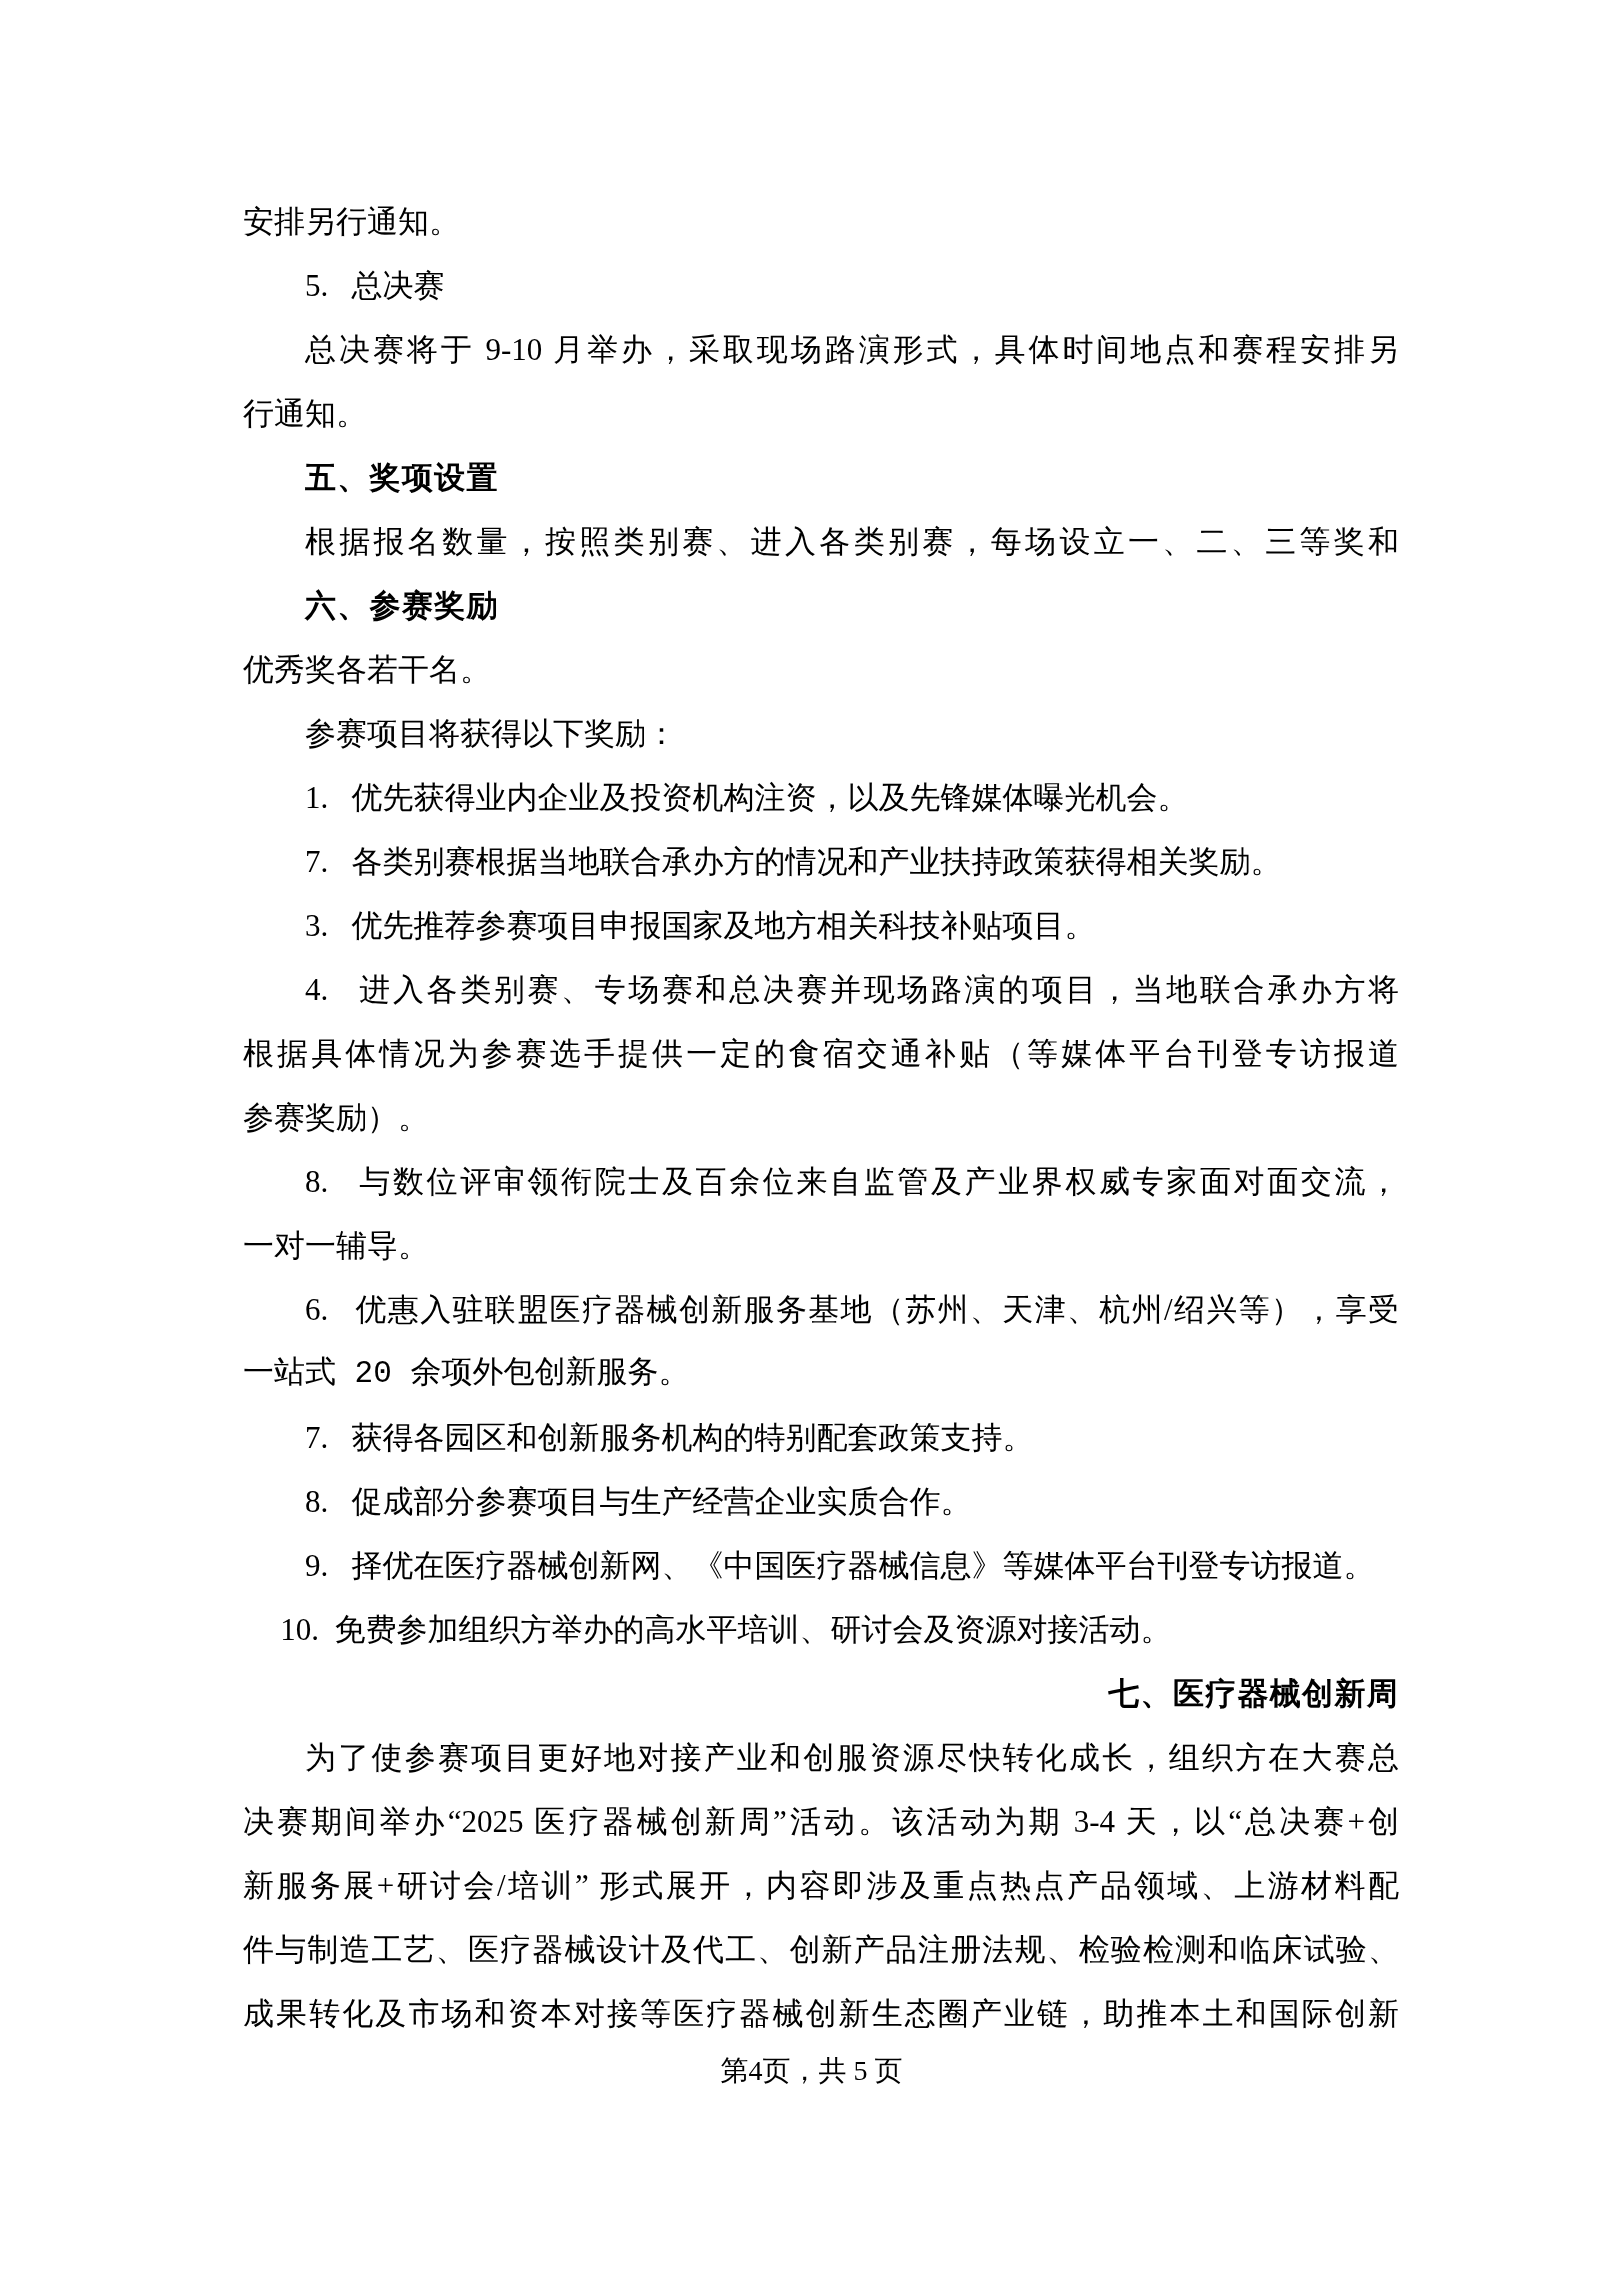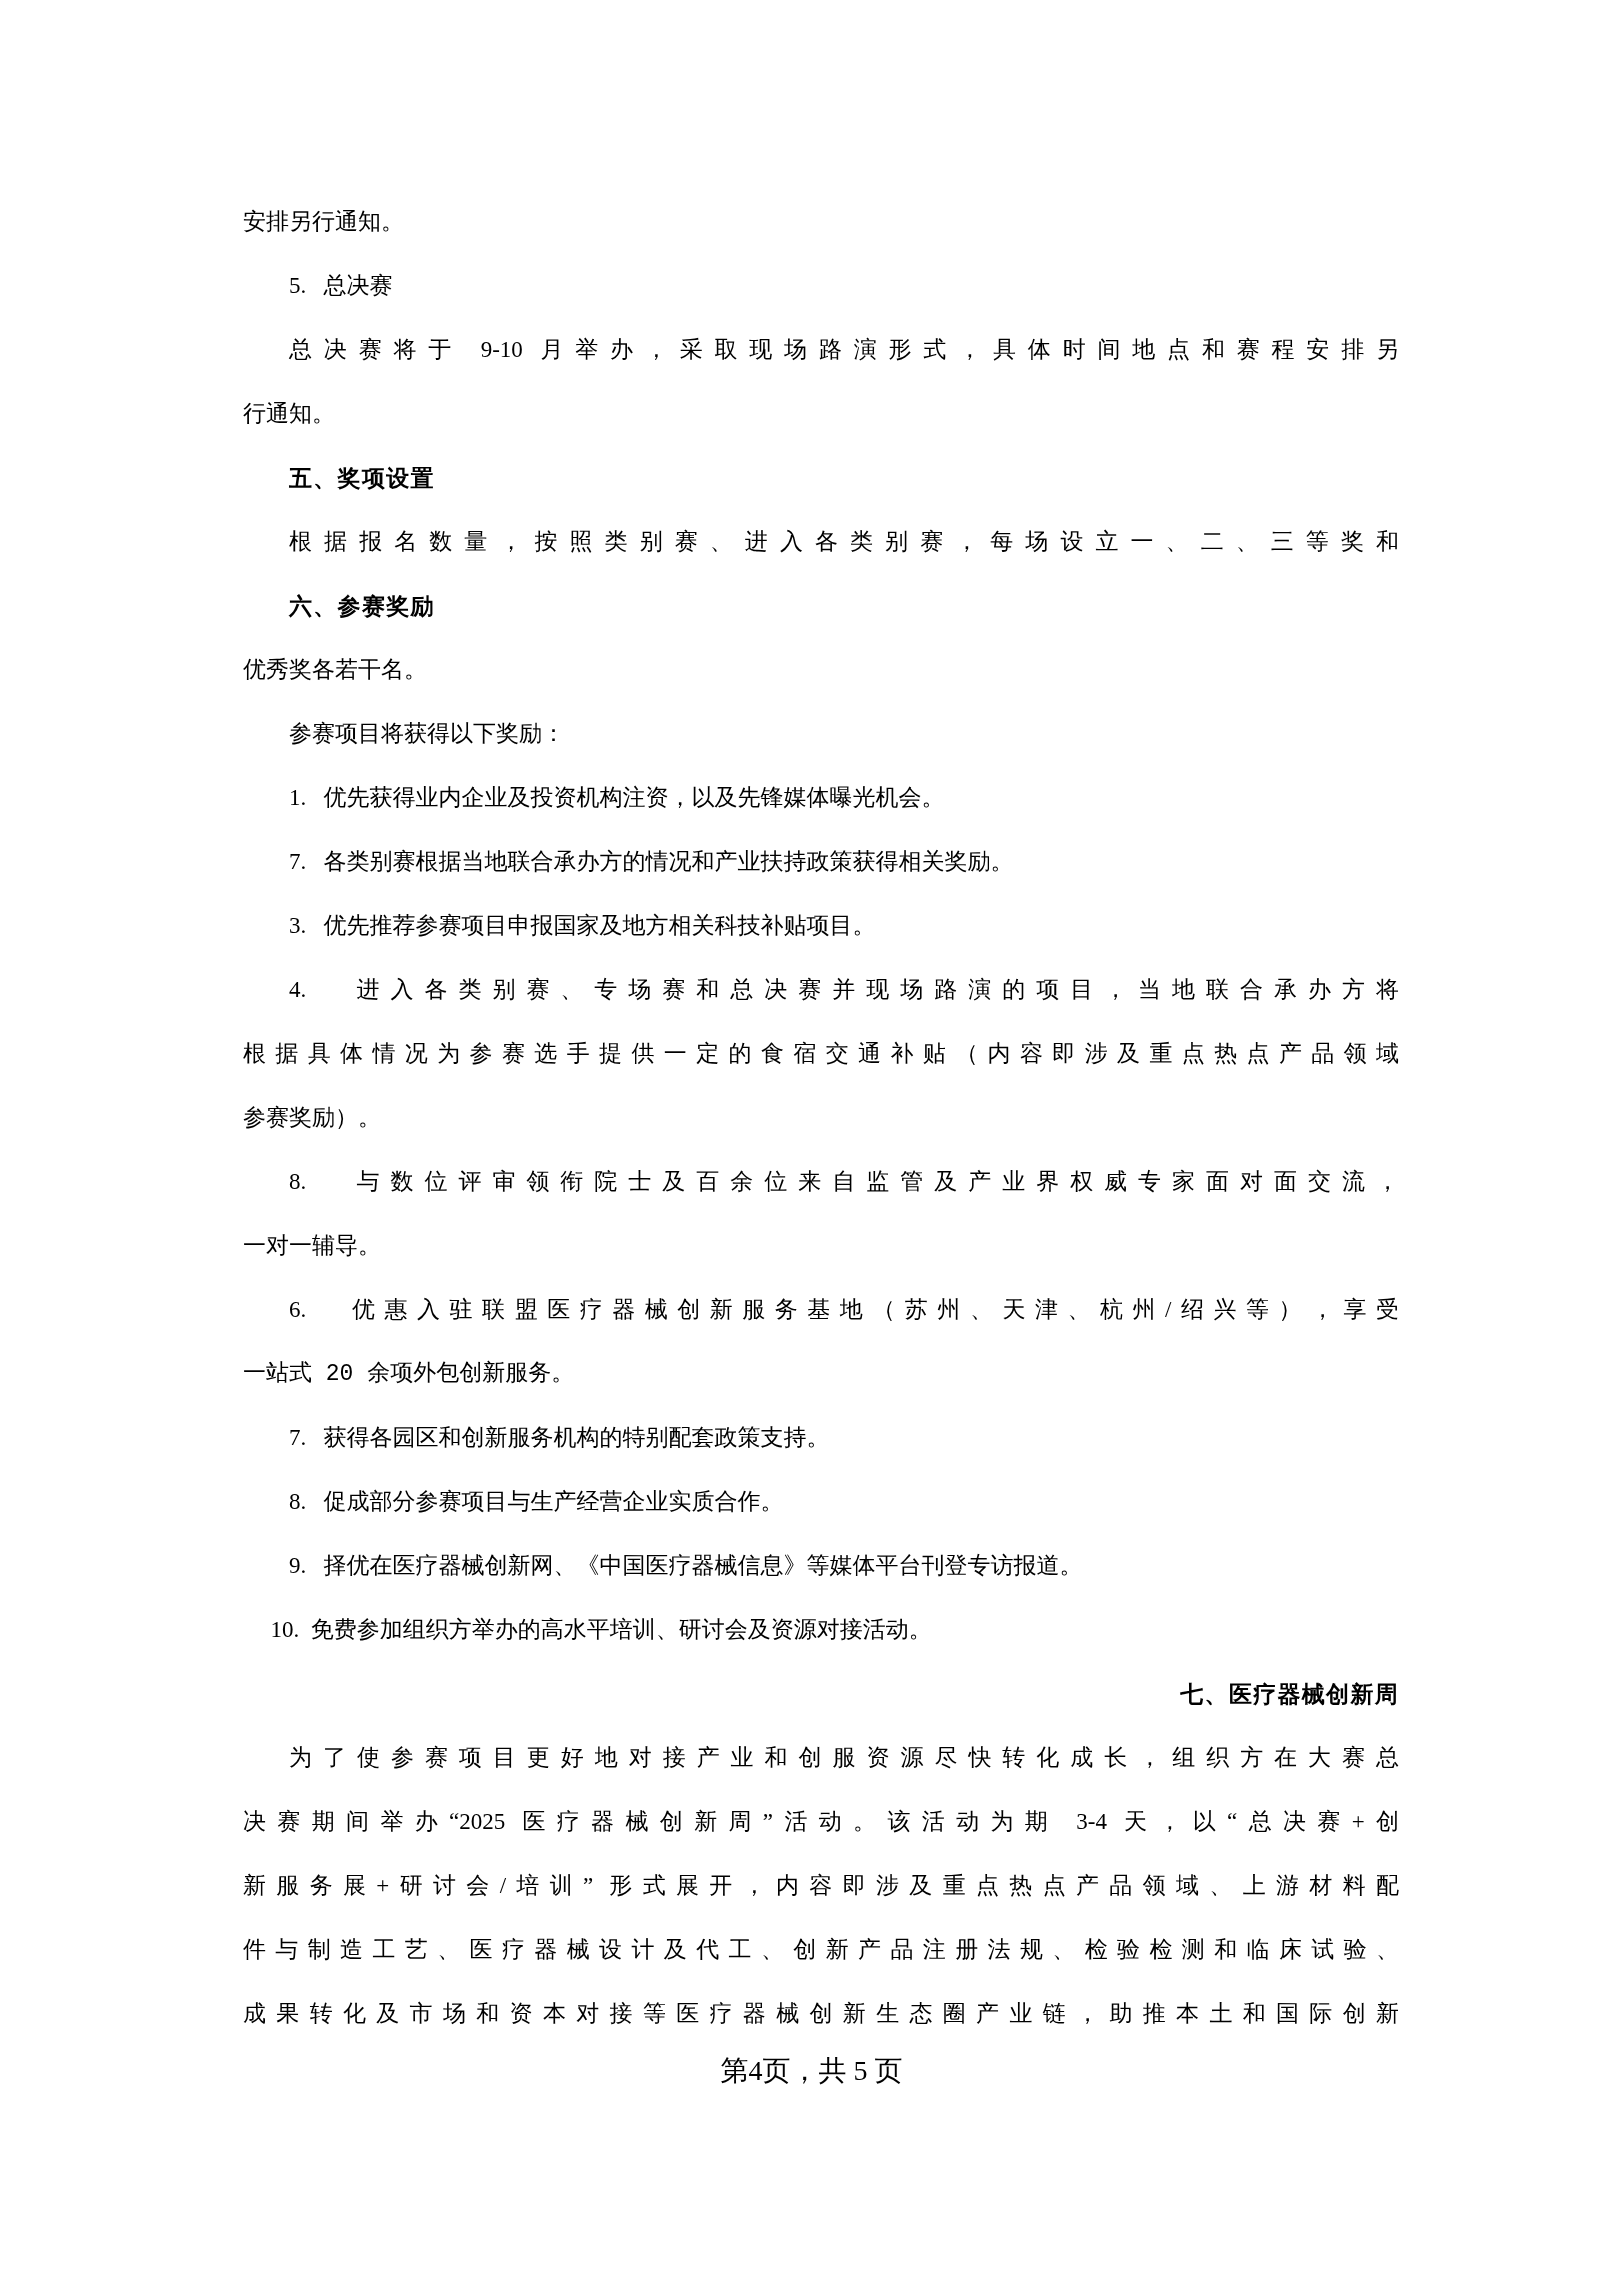--- a/index.html
+++ b/index.html
@@ -23,21 +23,21 @@
   .content {
     position: absolute;
     left: 0;
     top: 0;
     width: 1623px;
     box-sizing: border-box;
     padding: 190px 224px 0 243px;
   }
   p.line {
     margin: 0;
-    font-size: 23px;
+    font-size: 31px;
     line-height: 64px;
     white-space: pre-wrap;
     text-align: left;
     font-kerning: none;
   }
   p.line.stretch {
     text-align: justify;
     text-align-last: justify;
     text-justify: inter-character;
   }
@@ -67,21 +67,21 @@
       <p class="line" style="text-indent: 0em;">行通知。</p>
       <p class="line bold" style="text-indent: 2em;">五、奖项设置</p>
       <p class="line stretch" style="text-indent: 2em;">根据报名数量，按照类别赛、进入各类别赛，每场设立一、二、三等奖和</p>
       <p class="line bold" style="text-indent: 2em;">六、参赛奖励</p>
       <p class="line" style="text-indent: 0em;">优秀奖各若干名。</p>
       <p class="line" style="text-indent: 2em;">参赛项目将获得以下奖励：</p>
       <p class="line" style="text-indent: 2em;">1.   优先获得业内企业及投资机构注资，以及先锋媒体曝光机会。</p>
       <p class="line" style="text-indent: 2em;">7.   各类别赛根据当地联合承办方的情况和产业扶持政策获得相关奖励。</p>
       <p class="line" style="text-indent: 2em;">3.   优先推荐参赛项目申报国家及地方相关科技补贴项目。</p>
       <p class="line stretch" style="text-indent: 2em;">4.   进入各类别赛、专场赛和总决赛并现场路演的项目，当地联合承办方将</p>
-      <p class="line stretch" style="text-indent: 0em;">根据具体情况为参赛选手提供一定的食宿交通补贴（内容即涉及重点热点产品领域</p>
+      <p class="line stretch" style="text-indent: 0em;">根据具体情况为参赛选手提供一定的食宿交通补贴（等媒体平台刊登专访报道</p>
       <p class="line" style="text-indent: 0em;">参赛奖励）。</p>
       <p class="line stretch" style="text-indent: 2em;">8.   与数位评审领衔院士及百余位来自监管及产业界权威专家面对面交流，</p>
       <p class="line" style="text-indent: 0em;">一对一辅导。</p>
       <p class="line stretch" style="text-indent: 2em;">6.   优惠入驻联盟医疗器械创新服务基地（苏州、天津、杭州/绍兴等），享受</p>
       <p class="line" style="text-indent: 0em; font-family: Liberation Mono, monospace;">一站式 20 余项外包创新服务。</p>
       <p class="line" style="text-indent: 2em;">7.   获得各园区和创新服务机构的特别配套政策支持。</p>
       <p class="line" style="text-indent: 2em;">8.   促成部分参赛项目与生产经营企业实质合作。</p>
       <p class="line" style="text-indent: 2em;">9.   择优在医疗器械创新网、《中国医疗器械信息》等媒体平台刊登专访报道。</p>
       <p class="line" style="text-indent: 1.2em;">10.  免费参加组织方举办的高水平培训、研讨会及资源对接活动。</p>
       <p class="line bold" style="text-indent: 2em; text-align: right;">七、医疗器械创新周</p>

